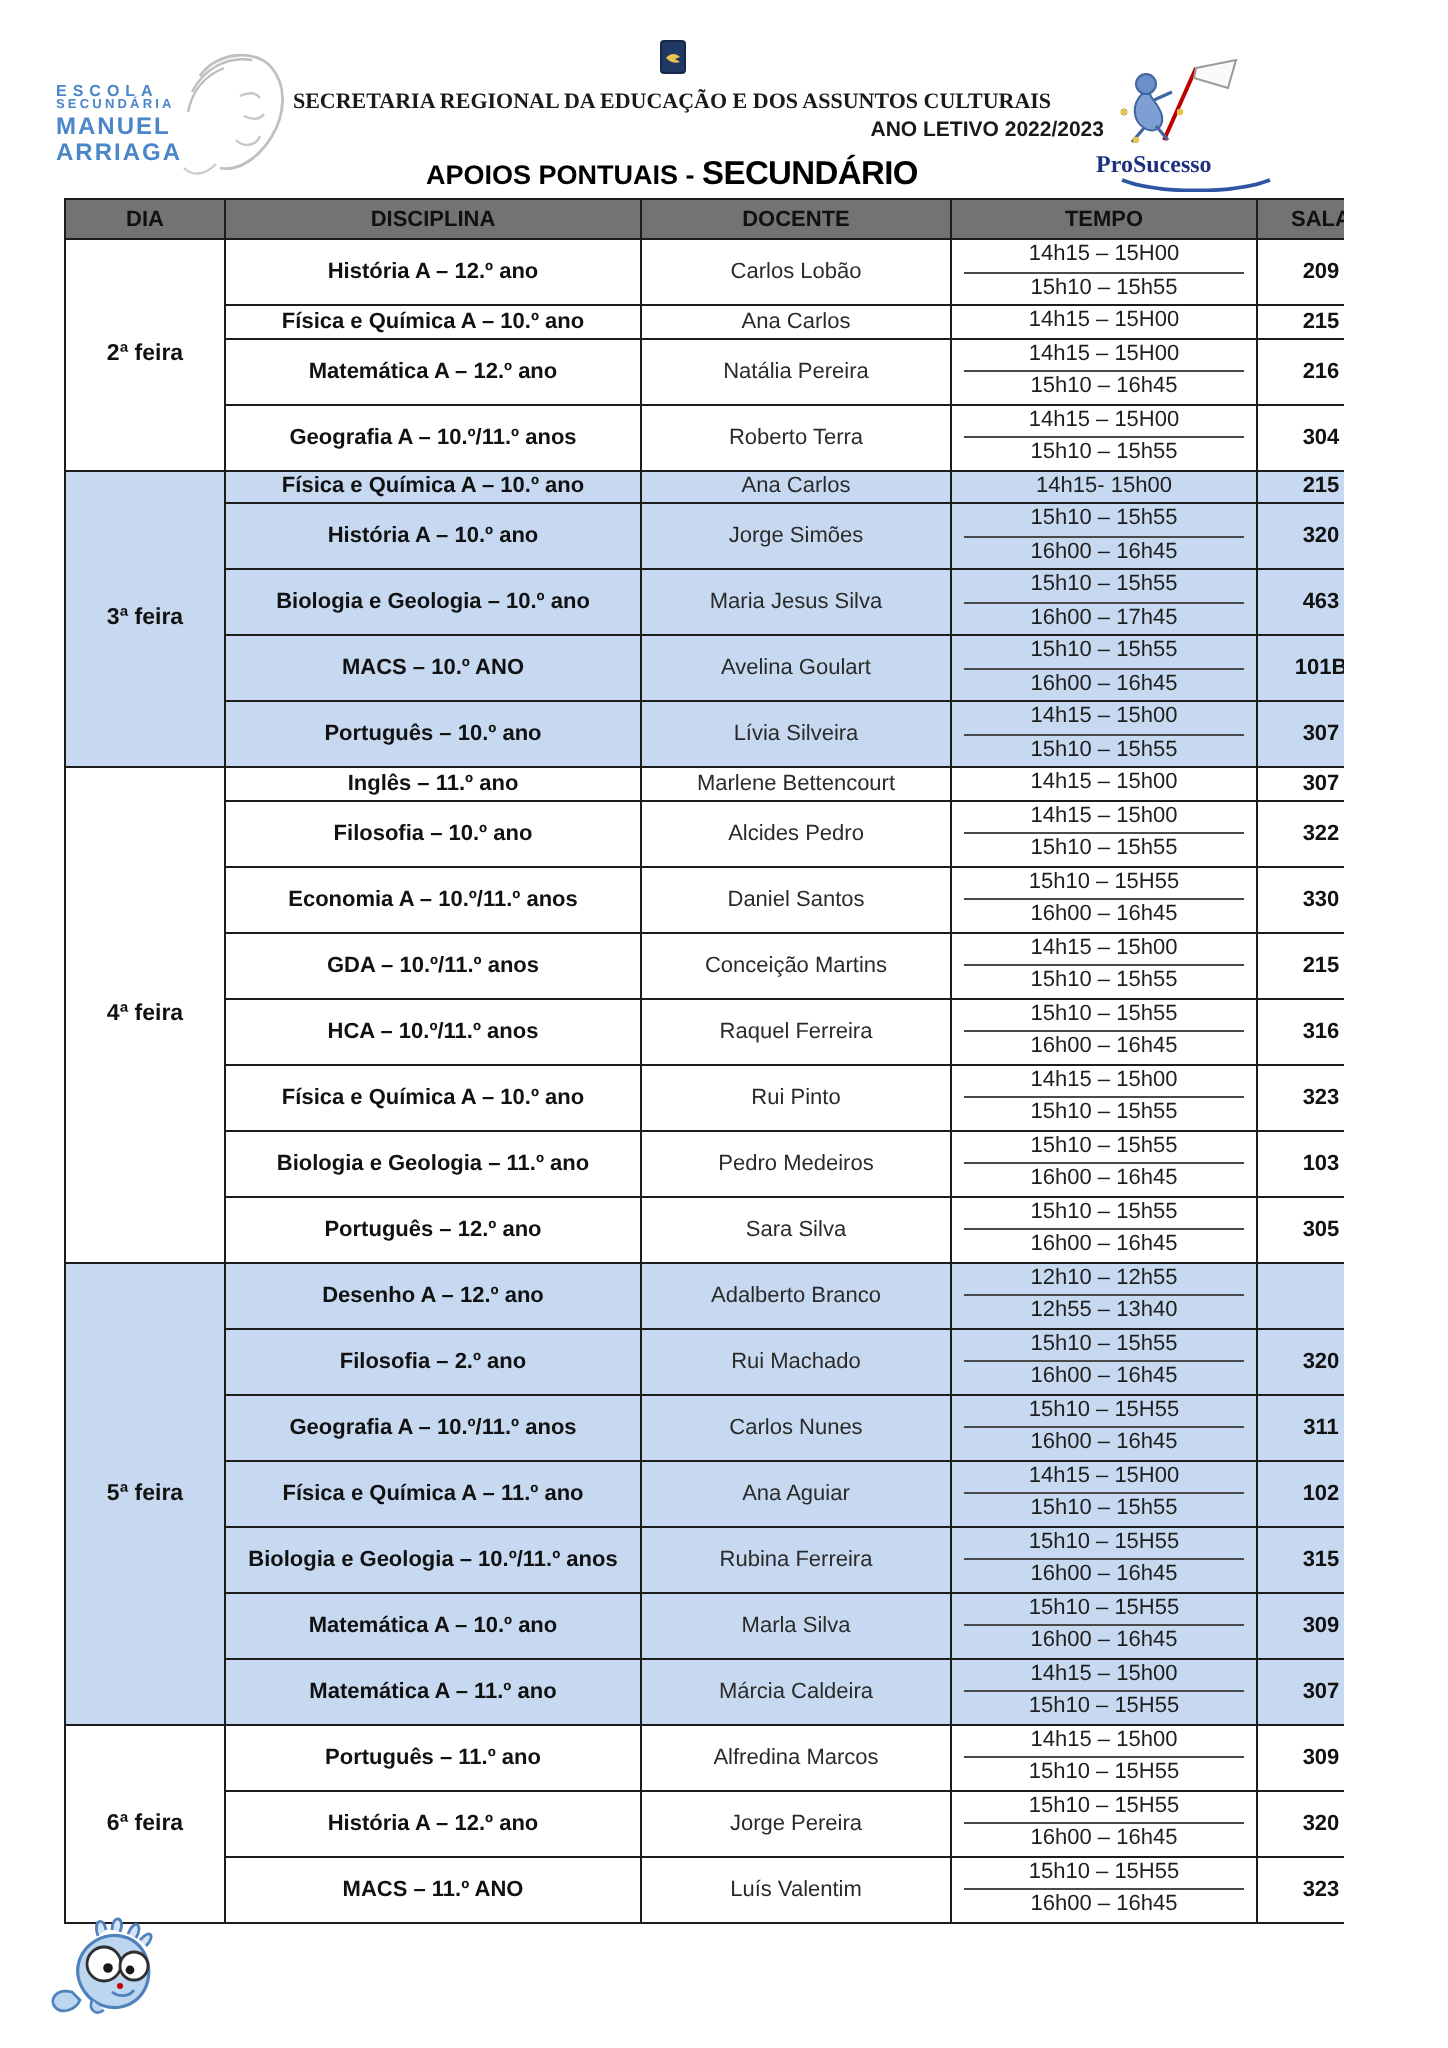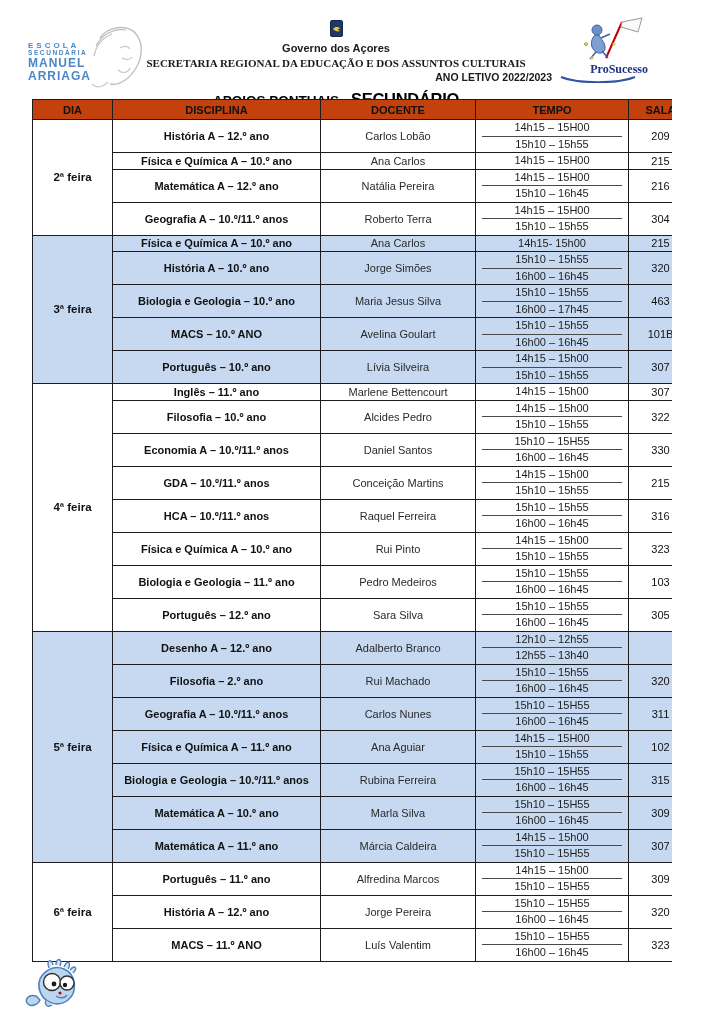--- a/index.html
+++ b/index.html
@@ -17,33 +17,33 @@
   
   .head-center{position:absolute;left:120px;right:120px;top:20px;text-align:center;}
   .gov-icon{display:inline-block;}
   .gov-name{font-size:11px;font-weight:bold;margin-top:1px;color:#1a1a1a;}
   .secretaria{font-family:"Liberation Serif",serif;font-size:11px;font-weight:bold;margin-top:3px;color:#1a1a1a;}
   .ano{font-size:10.5px;font-weight:bold;margin-top:2px;color:#1a1a1a;text-align:right;}
   .doc-title{margin-top:7px;font-size:13.5px;font-weight:bold;color:#000;}
   .doc-title .emph{font-size:16.5px;letter-spacing:-0.3px;}
 
   
-  .prosucesso{position:absolute;right:24px;top:16px;width:100px;text-align:right;}
+  .prosucesso{position:absolute;right:24px;top:28px;width:100px;text-align:left;}
   .ps-text{font-family:"Liberation Serif",serif;font-size:12px;font-weight:bold;color:#1f3080;margin-top:-6px;}
   .ps-swoosh{display:block;margin:-2px auto 0;}
 
   
   table.sched{position:absolute;left:32px;top:99px;width:660px;border-collapse:collapse;table-layout:fixed;}
   .sched th,.sched td{border:1px solid #1c1c1c;padding:0;text-align:center;vertical-align:middle;}
-  .sched th{height:19px;font-size:11px;font-weight:bold;background:#c2410c;}
+  .sched th{height:19px;font-size:11px;font-weight:bold;background:#737373;}
   td.day{font-size:11.5px;font-weight:bold;}
   td.disc{font-size:11px;font-weight:bold;}
   td.doc{font-size:11px;color:#2a2a2a;font-weight:normal;}
   td.tempo{padding:0;vertical-align:middle;}
-  td.sala{font-size:11px;font-weight:normal;}
+  td.sala{font-size:11px;font-weight:bold;}
   .slot{height:15.5px;line-height:15.5px;font-size:11px;color:#1e1e1e;}
   .slot + .slot{border-top:1px solid #4a4a4a;margin:0 6px;}
   tr.shaded td{background:#c6d9f0;}
 
   
   .fish{position:absolute;left:22px;top:956px;}
 </style>
 </head>
 <body>
 
@@ -62,21 +62,20 @@
       <span class="sl-line3">MANUEL</span>
       <span class="sl-line4">ARRIAGA</span>
     </div>
   </div>
 
   <div class="head-center">
     <svg class="gov-icon" width="15" height="17" viewBox="0 0 15 17">
       <rect x="1.5" y="0.5" width="12" height="16" rx="1.5" fill="#1f3864" stroke="#16284a"></rect>
       <path d="M4 9 C6 6.5 9 6.5 11 8.5 L8.5 9.5 L11 11 C8.5 12 6 11 4 9 Z" fill="#e8c44a"></path>
     </svg>
-    <div class="gov-name">Governo dos Açores</div>
     <div class="secretaria">SECRETARIA REGIONAL DA EDUCAÇÃO E DOS ASSUNTOS CULTURAIS</div>
     <div class="ano">ANO LETIVO 2022/2023</div>
     <div class="doc-title"><span>APOIOS PONTUAIS - </span><span class="emph">SECUNDÁRIO</span></div>
   </div>
 
   <div class="prosucesso">
     <svg width="76" height="48" viewBox="0 0 76 48">
       <line x1="34" y1="42" x2="50" y2="6" stroke="#c00000" stroke-width="2"></line>
       <path d="M50 6 L70 2 L66 16 L49 11 Z" fill="#fafafa" stroke="#9a9a9a"></path>
       <circle cx="25" cy="14" r="5" fill="#6b8fc9" stroke="#41659e"></circle>

